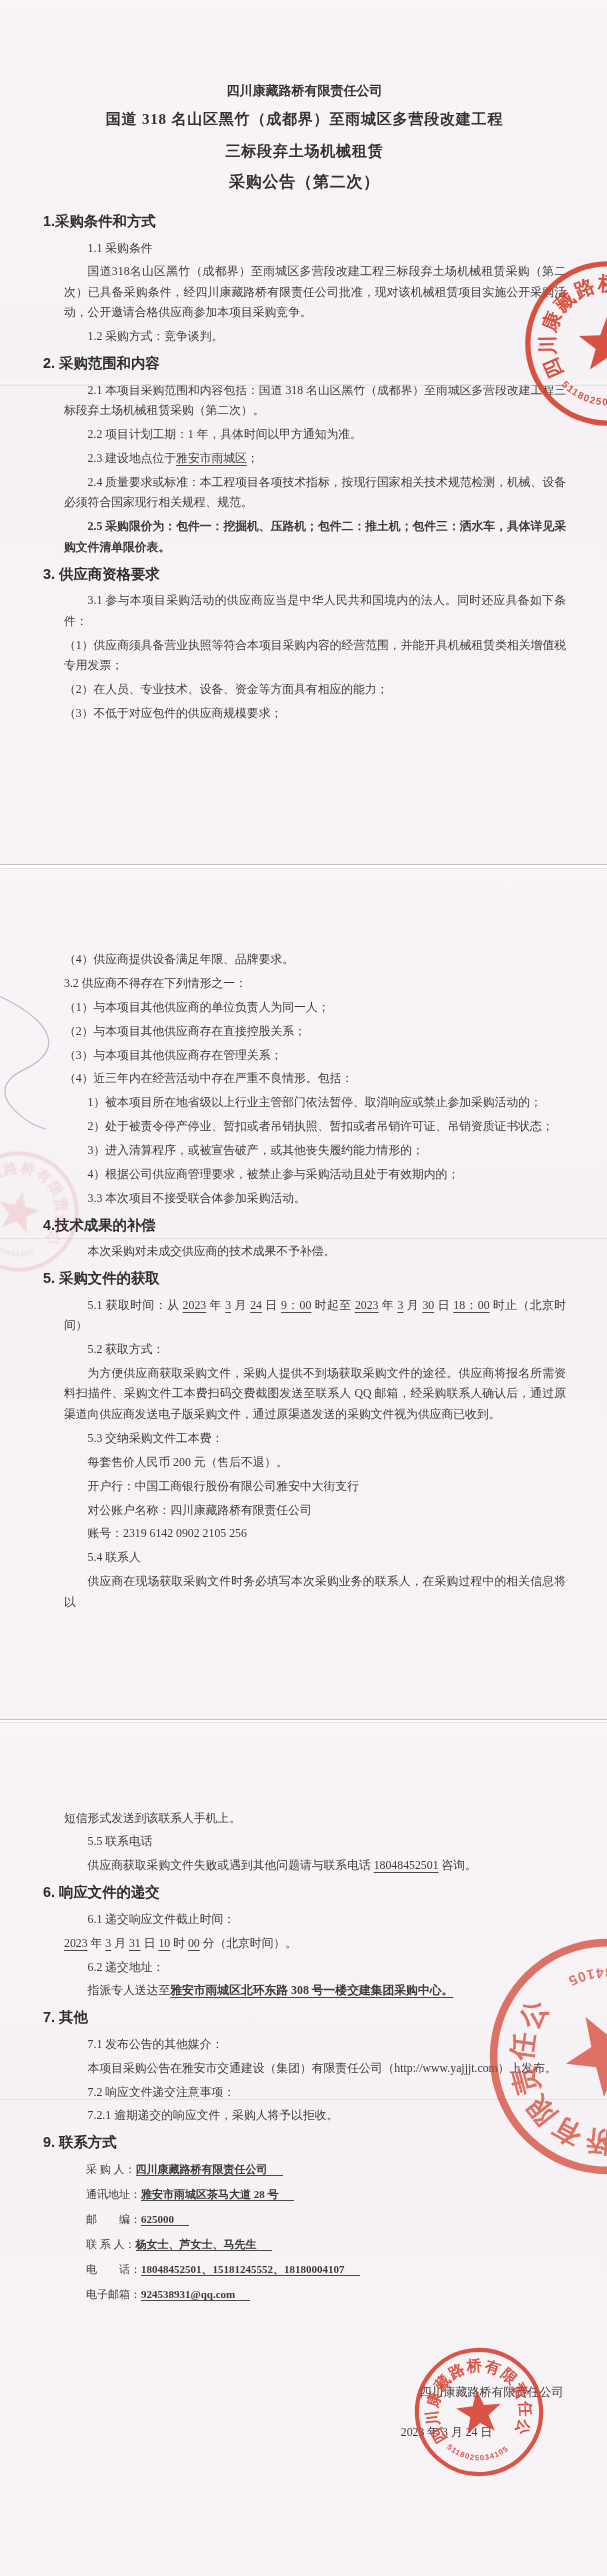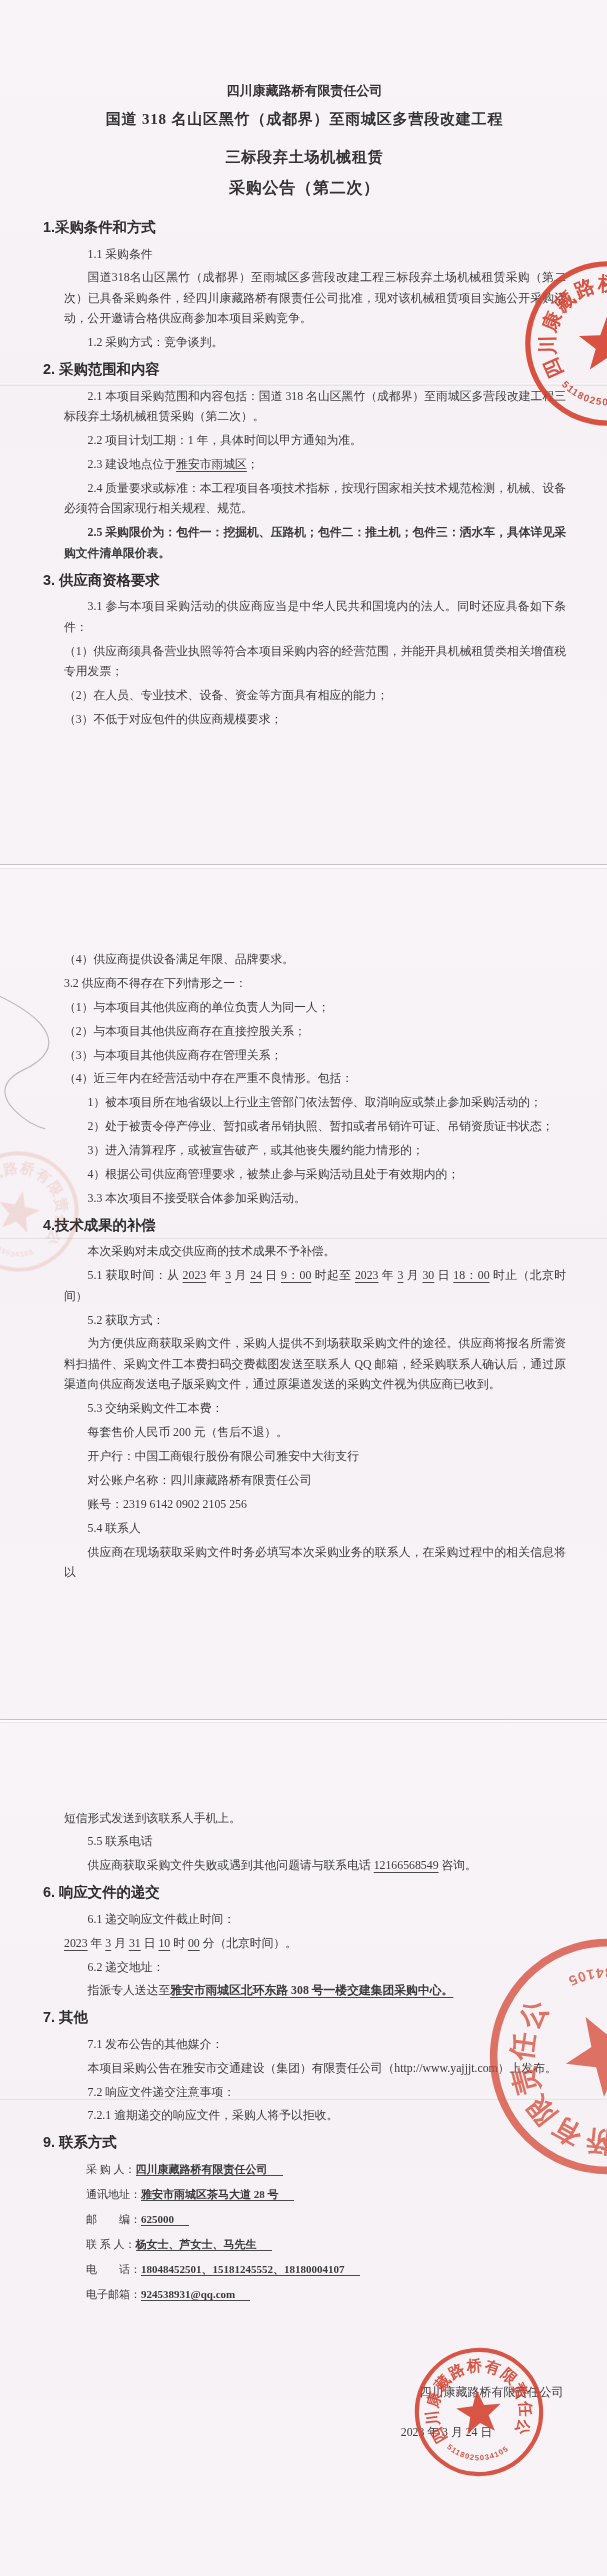--- a/index.html
+++ b/index.html
@@ -30,21 +30,21 @@
 
   .fold-line {
     position: absolute; left: 0; width: 100%; height: 3px;
     background: linear-gradient(180deg, rgba(255,255,255,0.85), rgba(205,198,203,0.45));
     pointer-events: none;
   }
 
   .title-block { text-align: center; font-weight: bold; color: #333134; }
   .title-1 { margin-top: 82px; font-size: 13px; line-height: 18px; }
   .title-2 { margin-top: 8px;  font-size: 15px; line-height: 23px; letter-spacing: 0.8px; }
-  .title-3 { margin-top: 15px;  font-size: 15px; line-height: 23px; letter-spacing: 0.8px; }
+  .title-3 { margin-top: 9px;  font-size: 15px; line-height: 23px; letter-spacing: 0.8px; }
   .title-4 { margin-top: 7px;  font-size: 16px; line-height: 24px; letter-spacing: 0.8px; }
 
   .sec-h {
     font-family: "Liberation Sans", sans-serif;
     font-weight: 700;
     font-size: 14.4px;
     line-height: 23px;
     color: #2e2d2f;
     margin: 5.3px 0 4.6px 0;
   }
@@ -144,20 +144,21 @@
     <p class="para">（4）近三年内在经营活动中存在严重不良情形。包括：</p>
     <p class="para sub">1）被本项目所在地省级以上行业主管部门依法暂停、取消响应或禁止参加采购活动的；</p>
     <p class="para sub">2）处于被责令停产停业、暂扣或者吊销执照、暂扣或者吊销许可证、吊销资质证书状态；</p>
     <p class="para sub">3）进入清算程序，或被宣告破产，或其他丧失履约能力情形的；</p>
     <p class="para sub">4）根据公司供应商管理要求，被禁止参与采购活动且处于有效期内的；</p>
     <p class="para indent">3.3 本次项目不接受联合体参加采购活动。</p>
 
     <h2 class="sec-h">4.技术成果的补偿</h2>
     <p class="para indent">本次采购对未成交供应商的技术成果不予补偿。</p>
 
+    <h2 class="sec-h">5. 采购文件的获取</h2>
     <p class="para indent"><span>5.1 获取时间：从 </span><span class="u">2023</span><span> 年 </span><span class="u">3</span><span> 月 </span><span class="u">24</span><span> 日 </span><span class="u">9：00</span><span> 时起至 </span><span class="u">2023</span><span> 年 </span><span class="u">3</span><span> 月 </span><span class="u">30</span><span> 日 </span><span class="u">18：00</span><span> 时止（北京时间）</span></p>
     <p class="para indent">5.2 获取方式：</p>
     <p class="para indent">为方便供应商获取采购文件，采购人提供不到场获取采购文件的途径。供应商将报名所需资料扫描件、采购文件工本费扫码交费截图发送至联系人 QQ 邮箱，经采购联系人确认后，通过原渠道向供应商发送电子版采购文件，通过原渠道发送的采购文件视为供应商已收到。</p>
     <p class="para indent">5.3 交纳采购文件工本费：</p>
     <p class="para indent">每套售价人民币 200 元（售后不退）。</p>
     <p class="para indent">开户行：中国工商银行股份有限公司雅安中大街支行</p>
     <p class="para indent">对公账户名称：四川康藏路桥有限责任公司</p>
     <p class="para indent">账号：2319 6142 0902 2105 256</p>
     <p class="para indent">5.4 联系人</p>
     <p class="para indent">供应商在现场获取采购文件时务必填写本次采购业务的联系人，在采购过程中的相关信息将以</p>
@@ -169,21 +170,21 @@
     <svg class="stamp stamp-left-faint" viewBox="0 0 200 200">
         <use href="#stampG"></use>
       </svg>
   </section>
 
   <div class="page-gap"></div>
 
   <section class="page page-3">
     <p class="para">短信形式发送到该联系人手机上。</p>
     <p class="para indent">5.5 联系电话</p>
-    <p class="para indent"><span>供应商获取采购文件失败或遇到其他问题请与联系电话 </span><span class="u">12166568549</span><span> 咨询。</span></p>
+    <p class="para indent"><span>供应商获取采购文件失败或遇到其他问题请与联系电话 </span><span class="u">18048452501</span><span> 咨询。</span></p>
 
     <h2 class="sec-h">6. 响应文件的递交</h2>
     <p class="para indent">6.1 递交响应文件截止时间：</p>
     <p class="para"><span class="u">2023</span><span> 年 </span><span class="u">3</span><span> 月 </span><span class="u">31</span><span> 日 </span><span class="u">10</span><span> 时 </span><span class="u">00</span><span> 分（北京时间）。</span></p>
     <p class="para indent">6.2 递交地址：</p>
     <p class="para indent"><span>指派专人送达至</span><span class="u b">雅安市雨城区北环东路 308 号一楼交建集团采购中心。</span></p>
 
     <h2 class="sec-h">7. 其他</h2>
     <p class="para indent">7.1 发布公告的其他媒介：</p>
     <p class="para indent">本项目采购公告在雅安市交通建设（集团）有限责任公司（http://www.yajjjt.com）上发布。</p>

